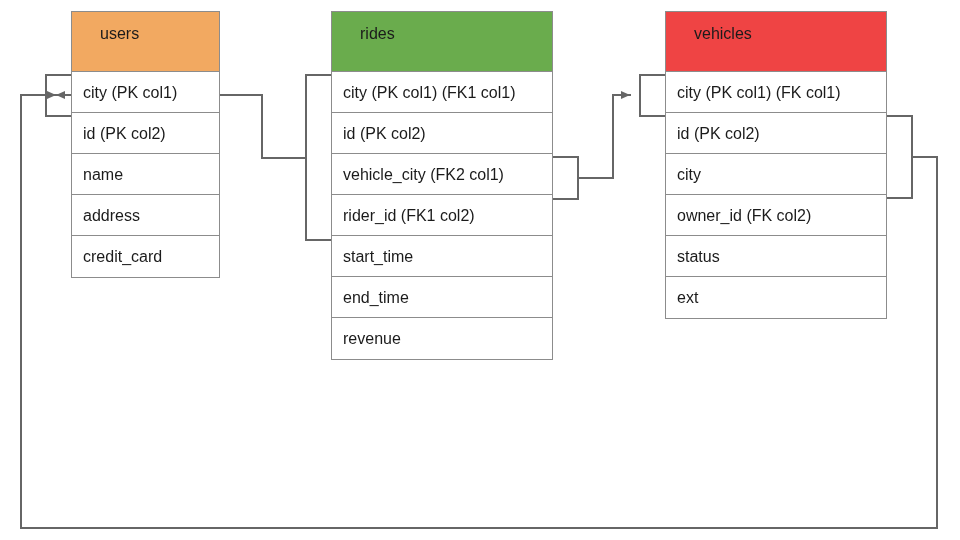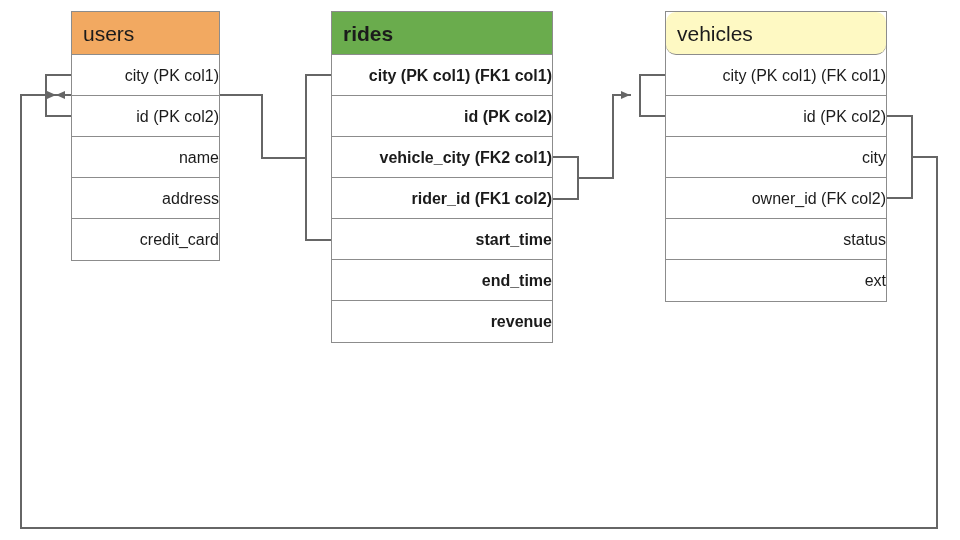--- a/index.html
+++ b/index.html
@@ -29,41 +29,40 @@
   }
   .entity {
     position: absolute;
     box-sizing: border-box;
     background: #ffffff;
     border: 1px solid #8c8c8c;
     z-index: 5;
   }
   .entity-header {
     box-sizing: border-box;
-    height: 43px;
+    height: 60px;
     line-height: 43px;
-    padding: 0 0 0 11px;
-    font-size: 21px;
+    padding: 0 0 0 28px;
+    font-size: 16px;
     color: #1b1b1b;
     border-bottom: 1px solid #8c8c8c;
     white-space: nowrap;
     overflow: hidden;
   }
   .entity-field {
     box-sizing: border-box;
     height: 41px;
     line-height: 41px;
     padding: 0 0 0 11px;
     font-size: 16px;
     color: #1b1b1b;
     border-bottom: 1px solid #8c8c8c;
     white-space: nowrap;
     overflow: hidden;
     background: #ffffff;
-    text-align: right;
   }
   .entity-field:last-child {
     border-bottom: none;
   }
 </style>
 </head>
 <body>
 
 <div id="canvas">
 
@@ -99,32 +98,32 @@
 
   <div id="entities-layer">
       <div class="entity" style="left: 71px; top: 11px; width: 149px;">
         <div class="entity-header" style="background: rgb(242, 169, 97);">users</div>
         <div class="entity-field">city (PK col1)</div>
         <div class="entity-field">id (PK col2)</div>
         <div class="entity-field">name</div>
         <div class="entity-field">address</div>
         <div class="entity-field">credit_card</div>
       </div>
-      <div class="entity" style="left: 331px; top: 11px; width: 222px; font-weight: bold;">
+      <div class="entity" style="left: 331px; top: 11px; width: 222px;">
         <div class="entity-header" style="background: rgb(106, 172, 77);">rides</div>
         <div class="entity-field">city (PK col1) (FK1 col1)</div>
         <div class="entity-field">id (PK col2)</div>
         <div class="entity-field">vehicle_city (FK2 col1)</div>
         <div class="entity-field">rider_id (FK1 col2)</div>
         <div class="entity-field">start_time</div>
         <div class="entity-field">end_time</div>
         <div class="entity-field">revenue</div>
       </div>
       <div class="entity" style="left: 665px; top: 11px; width: 222px;">
-        <div class="entity-header" style="background: #fef9c3; border-radius: 10px;">vehicles</div>
+        <div class="entity-header" style="background: #ef4444;">vehicles</div>
         <div class="entity-field">city (PK col1) (FK col1)</div>
         <div class="entity-field">id (PK col2)</div>
         <div class="entity-field">city</div>
         <div class="entity-field">owner_id (FK col2)</div>
         <div class="entity-field">status</div>
         <div class="entity-field">ext</div>
       </div>
     </div>
 
 </div>

